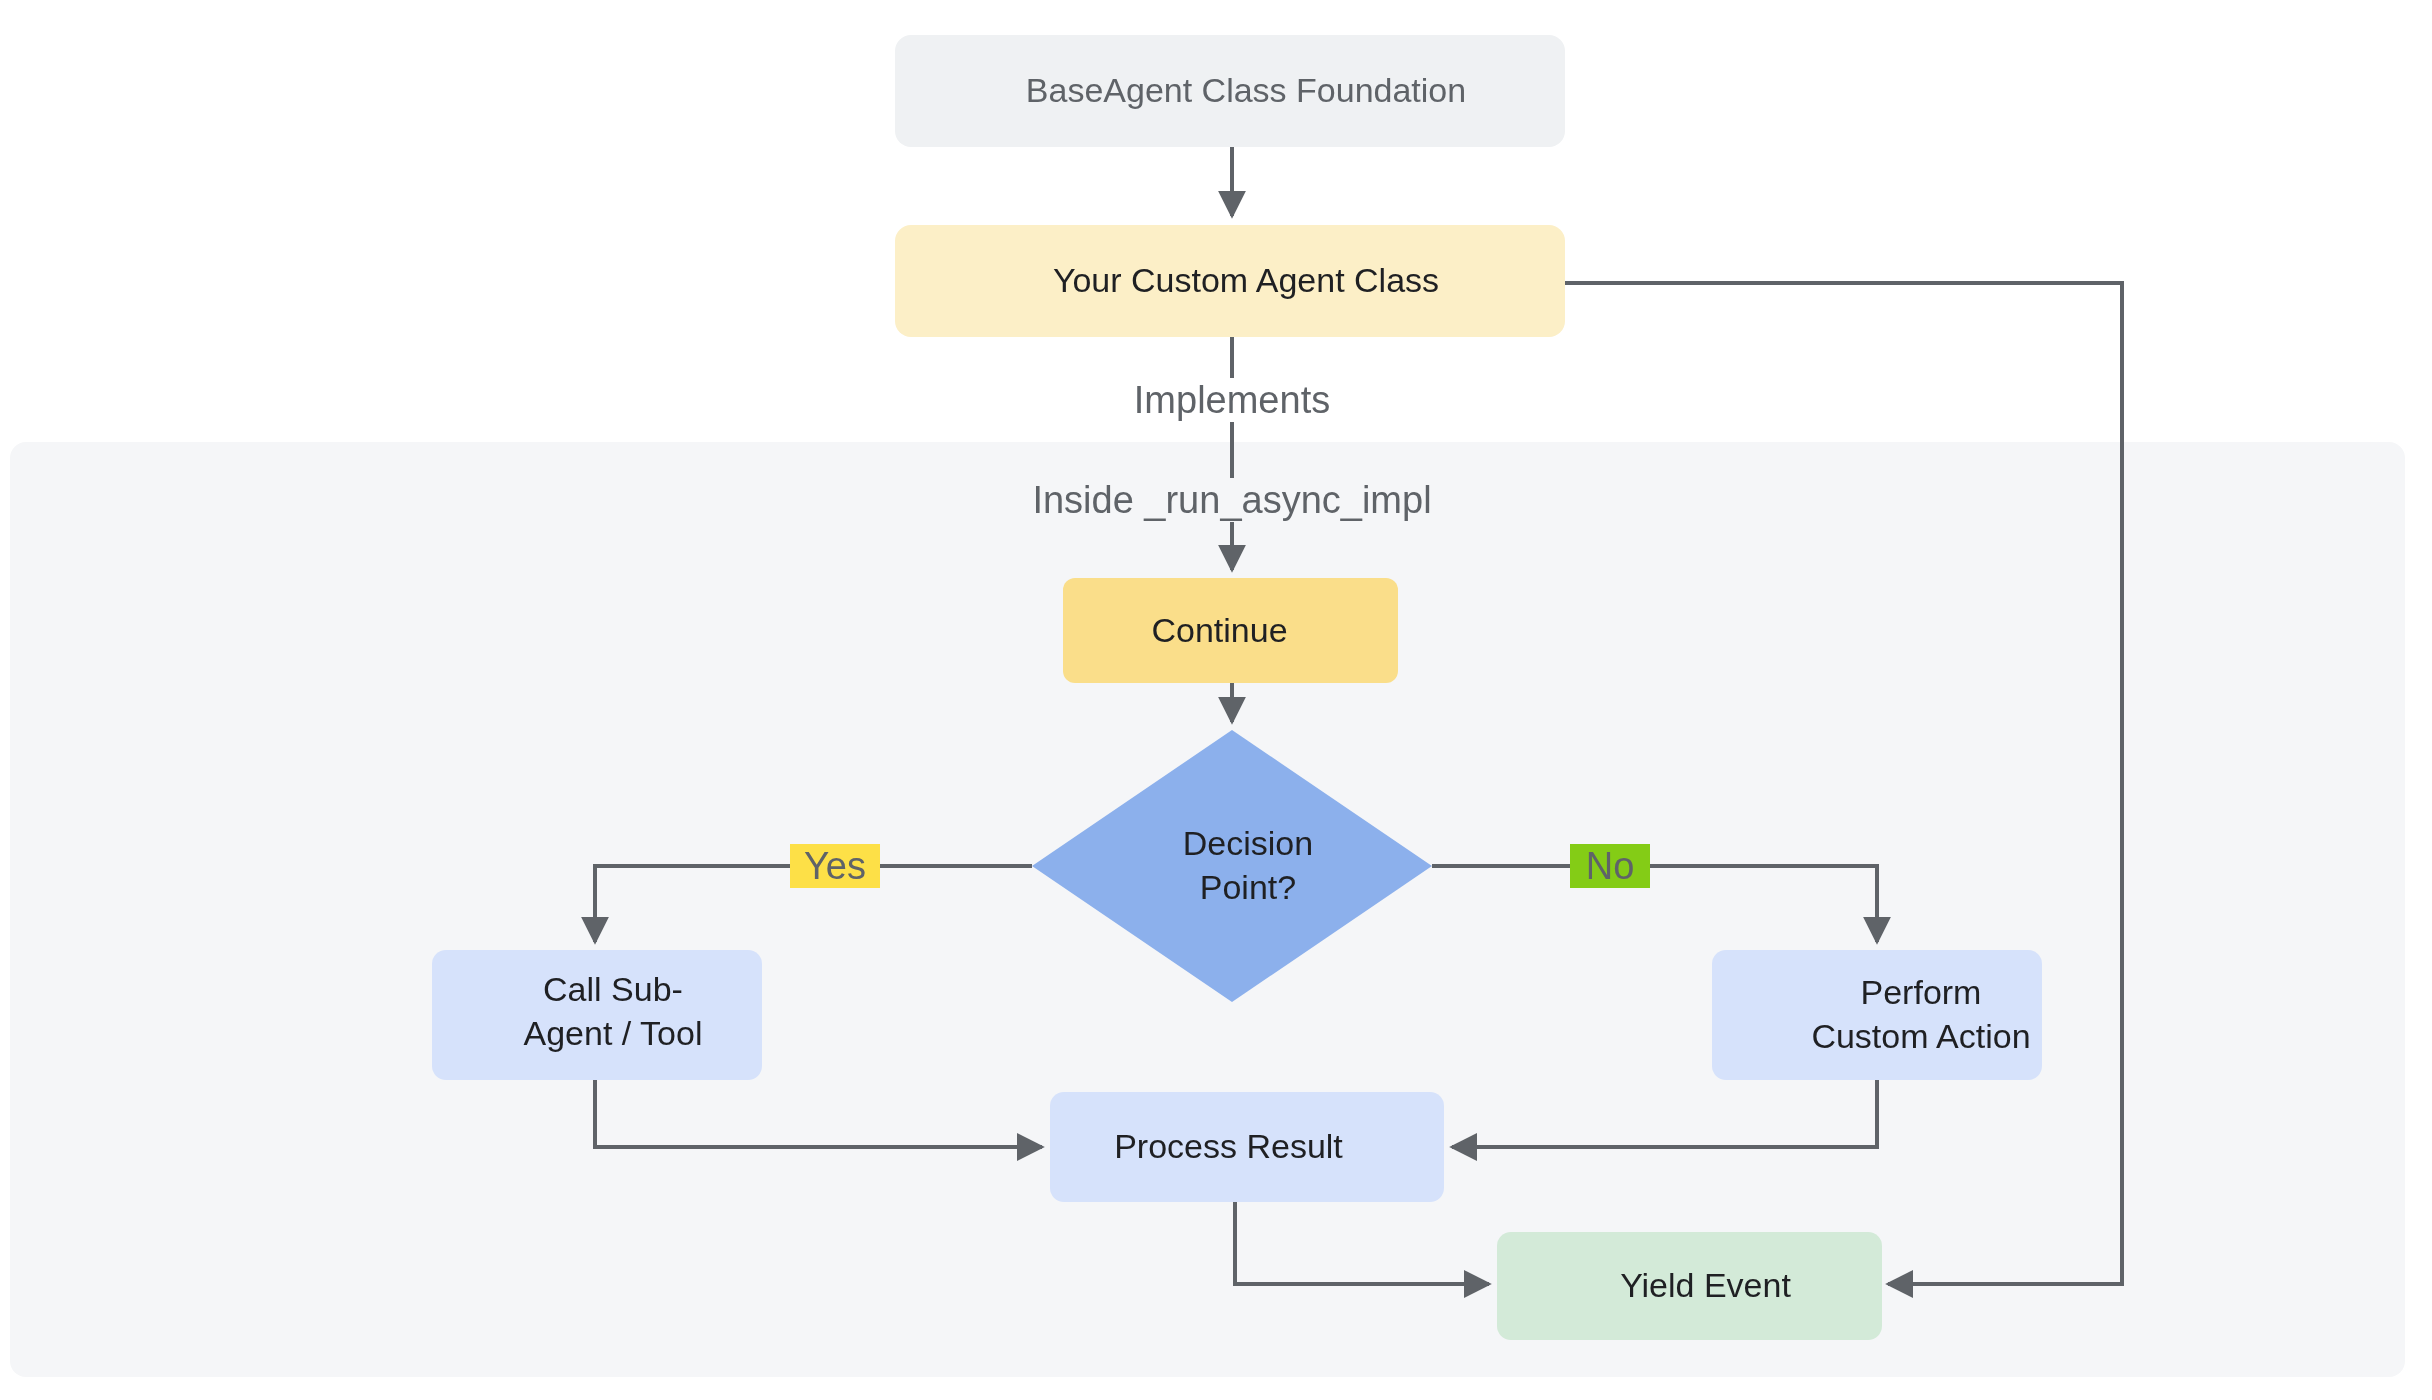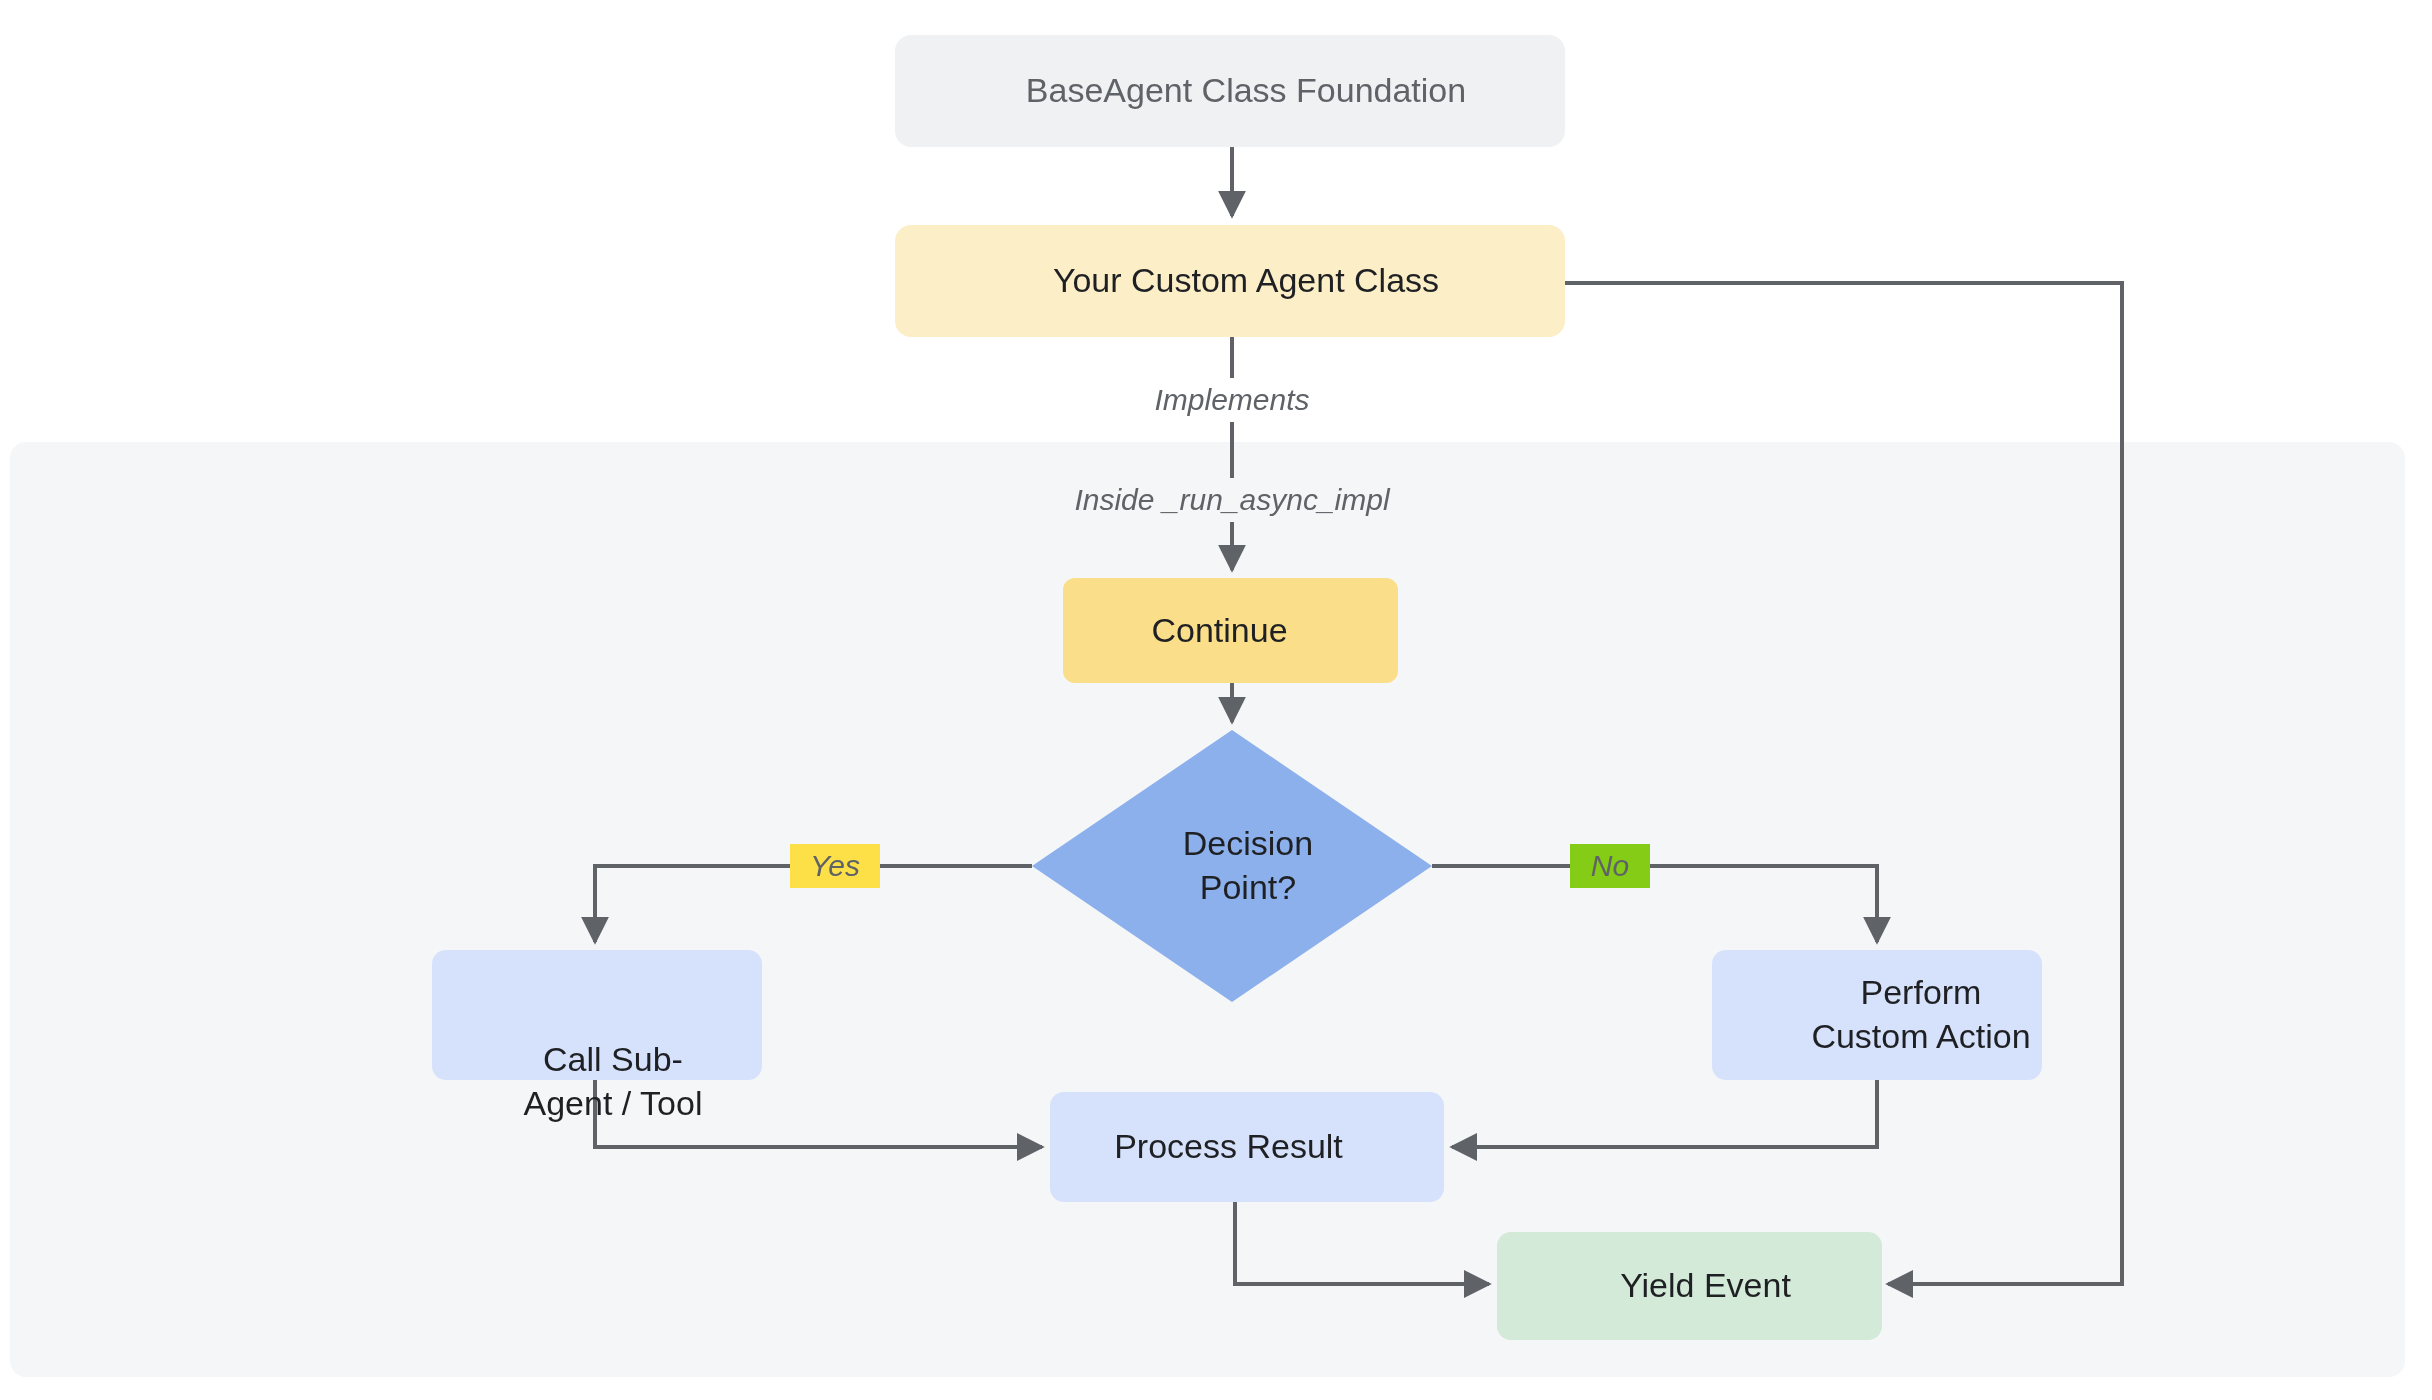--- a/index.html
+++ b/index.html
@@ -33,23 +33,22 @@
     white-space: pre-line;
     padding-left: 16px;
   }
   .edge-label {
     position: absolute;
     display: flex;
     align-items: center;
     justify-content: center;
     text-align: center;
     color: #5f6368;
-    font-size: 30px;
+    font-size: 38px;
     pointer-events: none;
-    font-style: italic;
   }
   .lbl-dark { color: #1f2023; font-size: 34px; }
   .lbl-grey { color: #5f6368; font-size: 34px; }
 </style>
 </head>
 <body>
 
 <div id="canvas">
 
   <svg class="layer" viewBox="0 0 2432 1400">
@@ -101,21 +100,21 @@
 
   <div class="node-label lbl-grey" style="left:895px; top:35px; width:670px; height:112px;">BaseAgent Class Foundation</div>
 
   <div class="node-label lbl-dark" style="left:895px; top:225px; width:670px; height:112px;">Your Custom Agent Class</div>
 
   <div class="node-label lbl-dark" style="left:1063px; top:578px; width:281px; height:105px;">Continue</div>
 
   <div class="node-label lbl-dark" style="left:1082px; top:796px; width:300px; height:140px;">Decision
 Point?</div>
 
-  <div class="node-label lbl-dark" style="left:432px; top:1002px; width:330px; height:160px;">Call Sub-
+  <div class="node-label lbl-dark" style="left:432px; top:932px; width:330px; height:160px;">Call Sub-
 Agent / Tool</div>
 
   <div class="node-label lbl-dark" style="left:1760px; top:950px; width:290px; height:130px;">Perform
 Custom Action</div>
 
   <div class="node-label lbl-dark" style="left:1050px; top:1092px; width:325px; height:110px;">Process Result</div>
 
   <div class="node-label lbl-dark" style="left:1497px; top:1232px; width:385px; height:108px;">Yield Event</div>
 
   <div class="edge-label" style="left:1092px; top:378px; width:280px; height:44px; background:#ffffff;">Implements</div>

